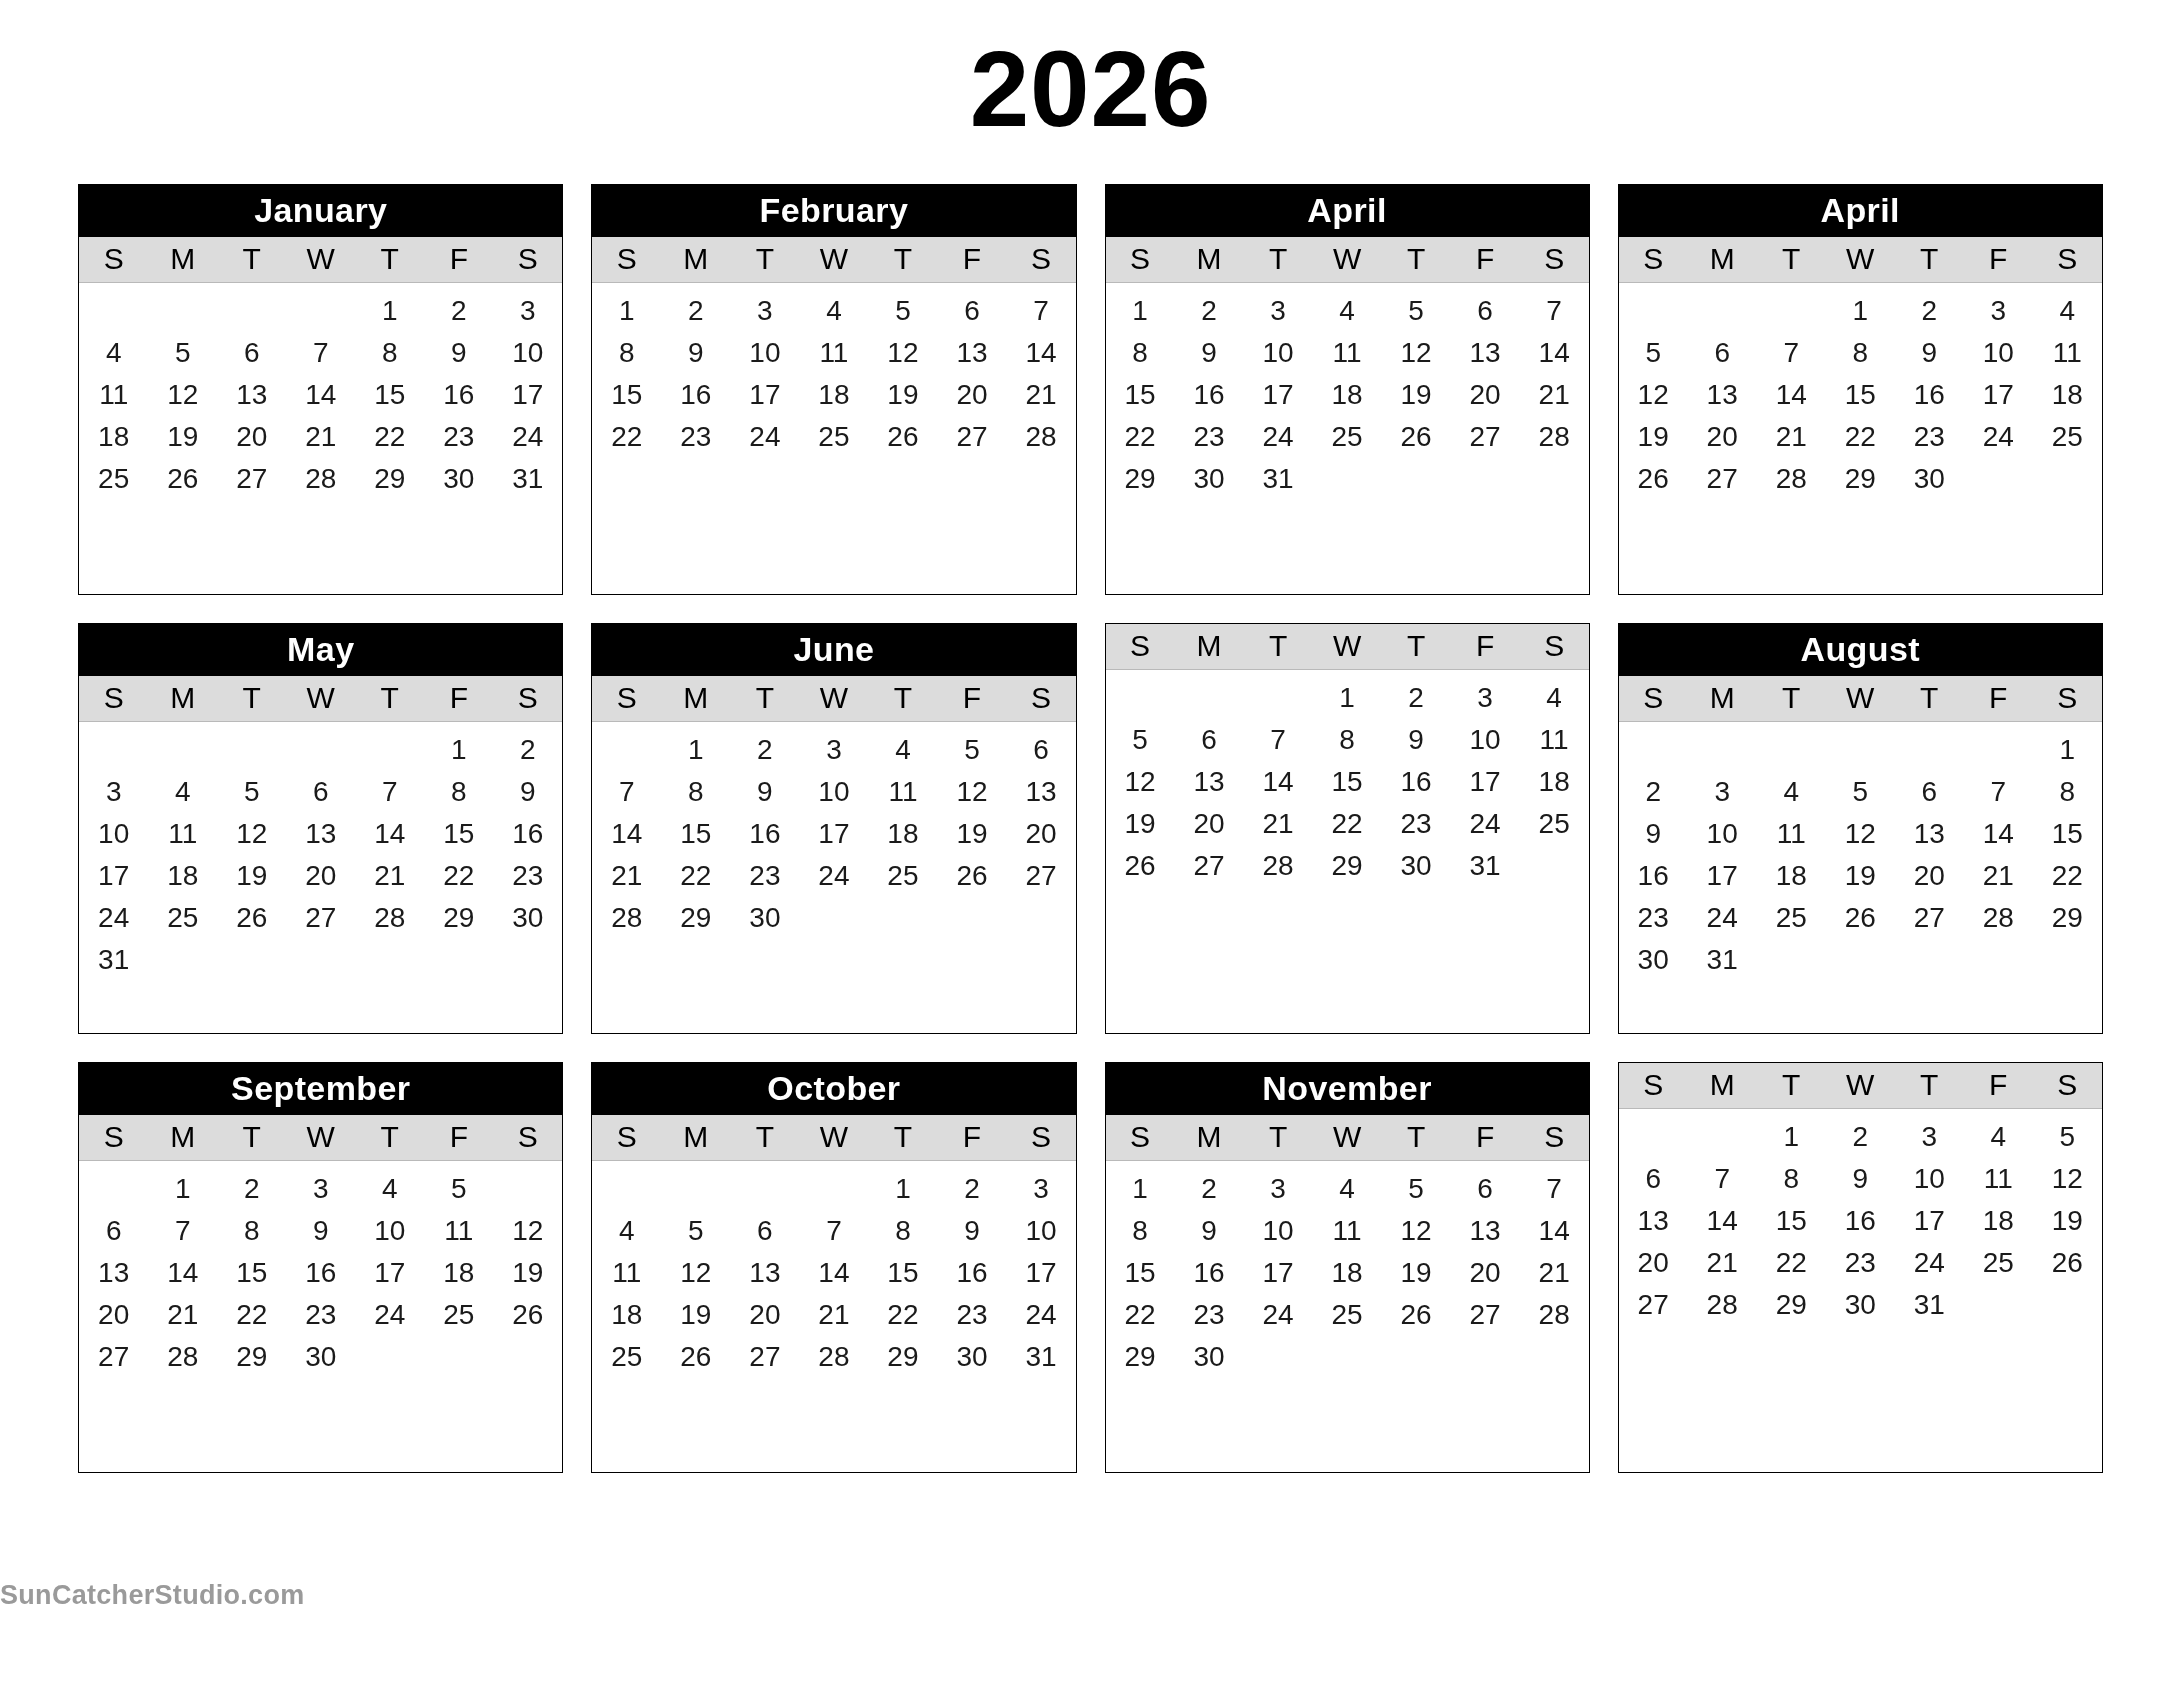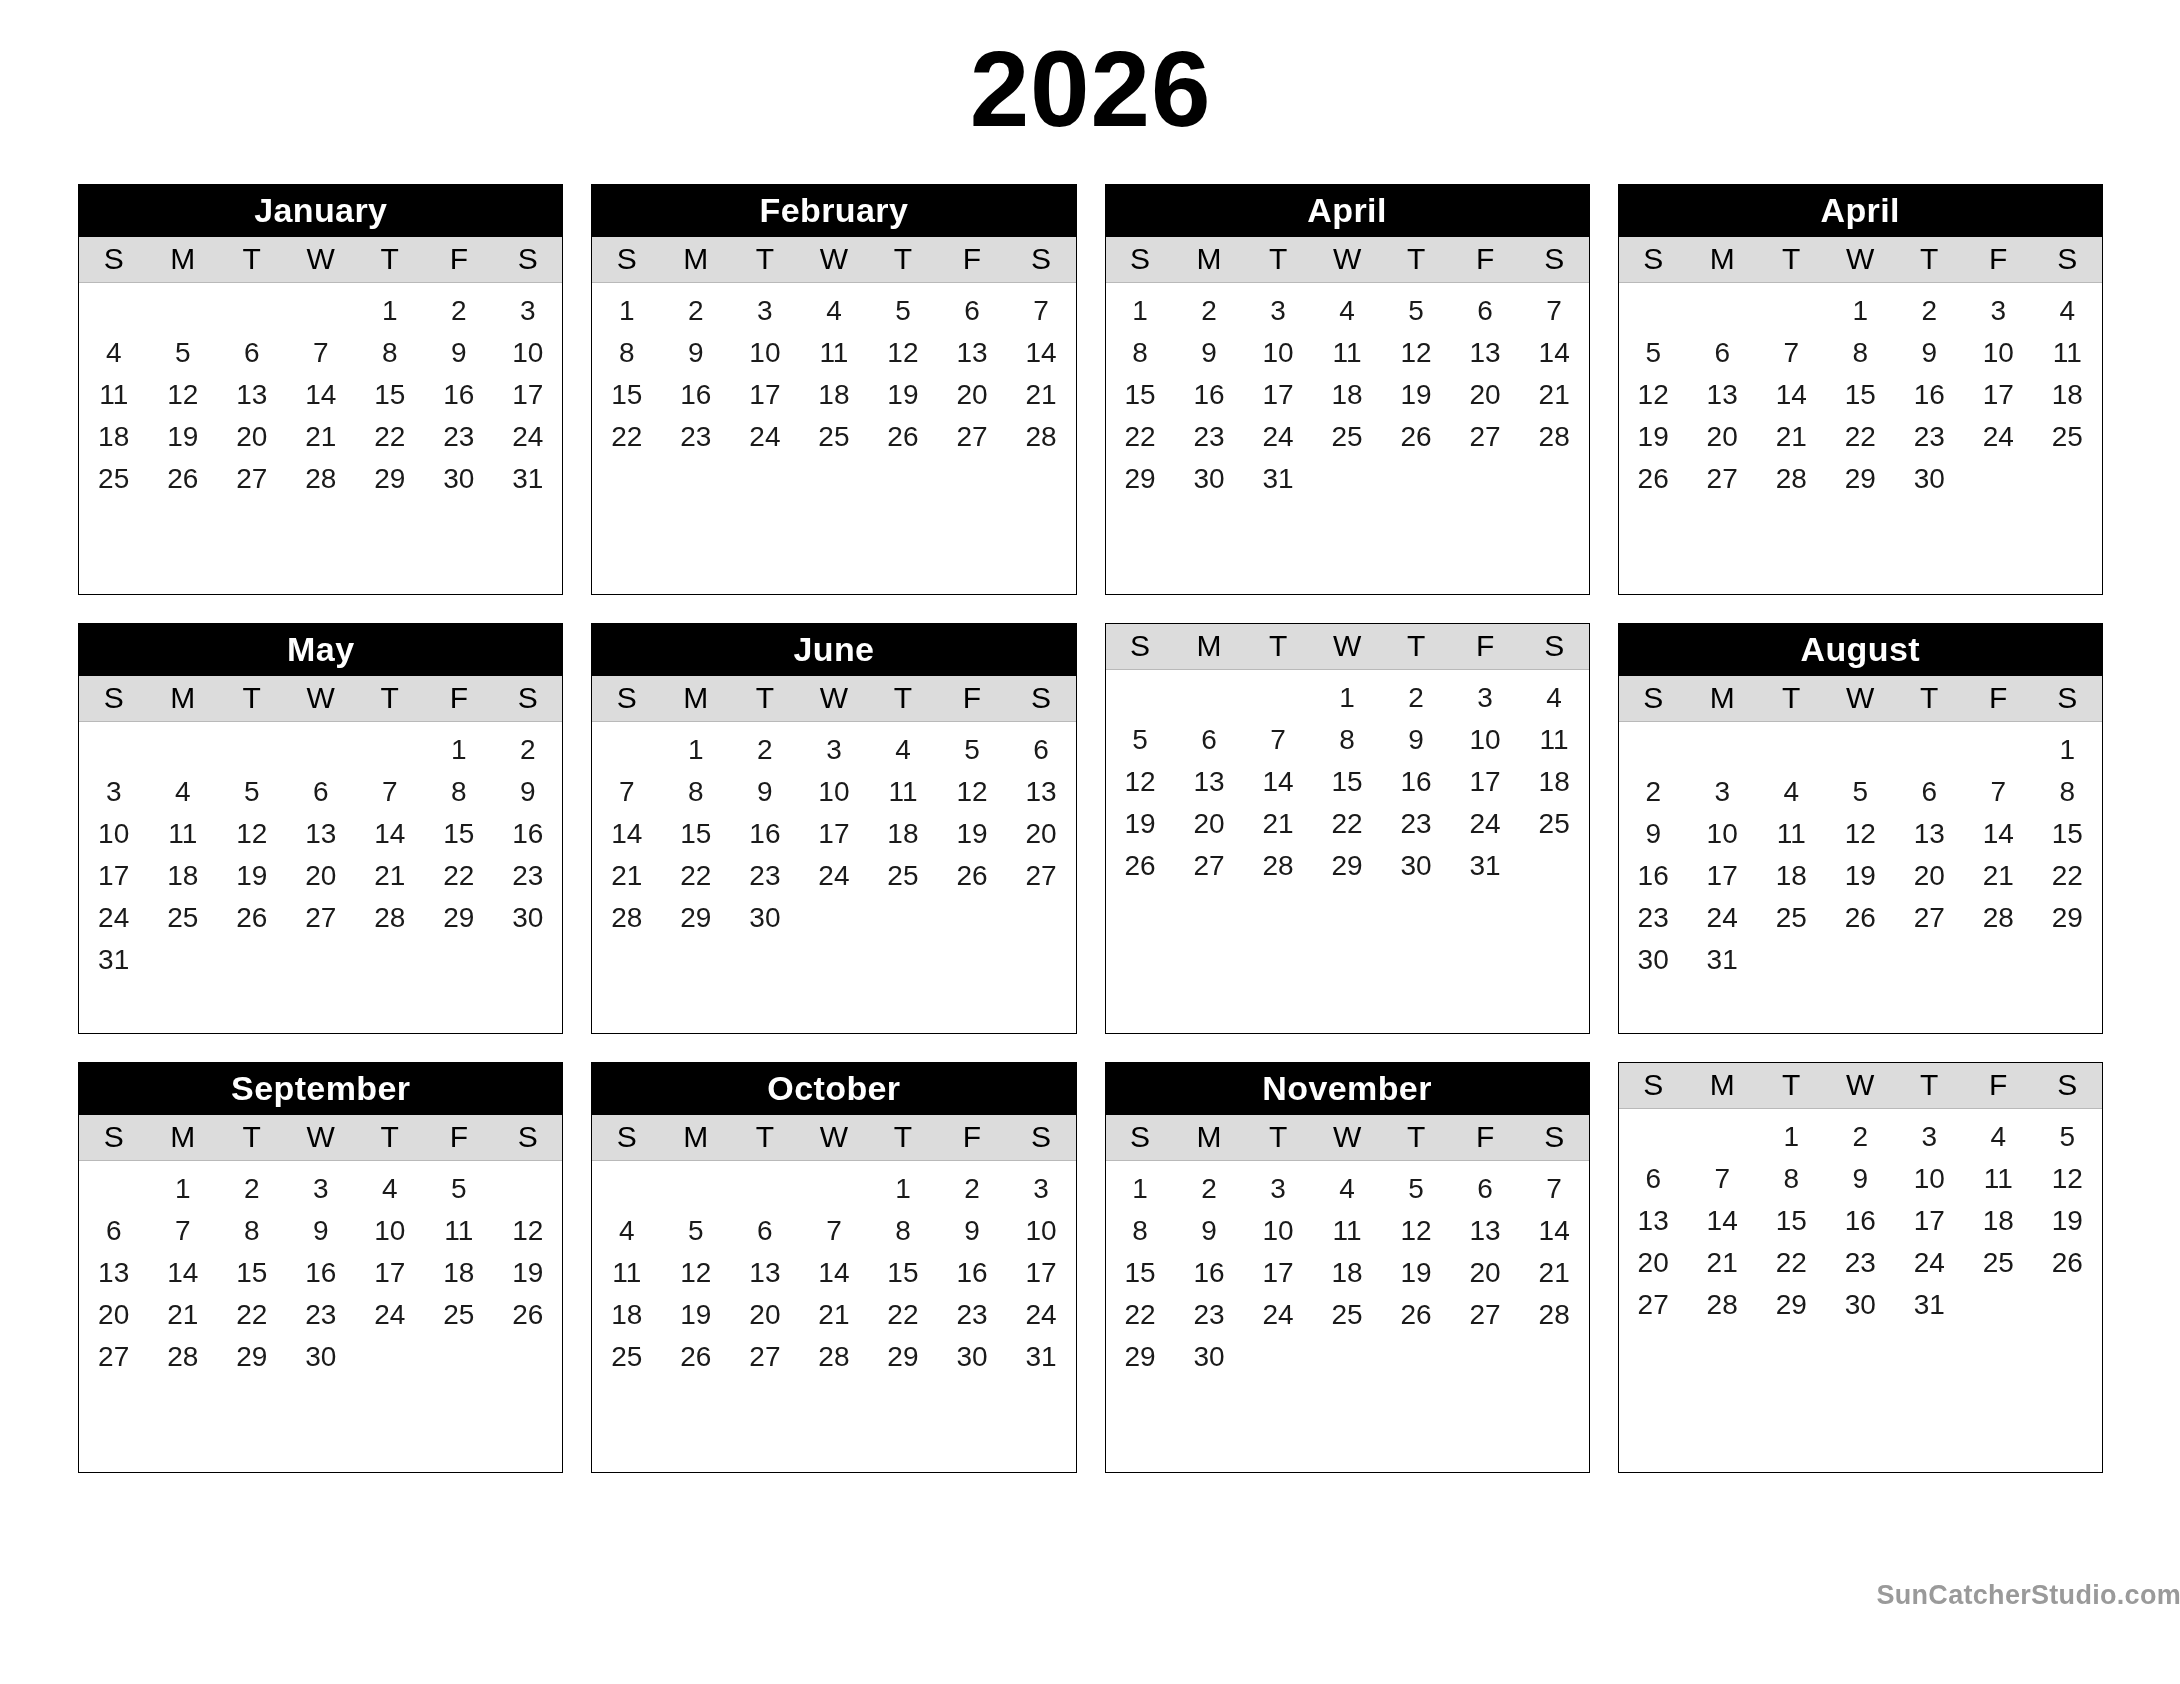--- a/index.html
+++ b/index.html
@@ -84,21 +84,21 @@
     color: #1a1a1a;
   }
   .day.empty {
     color: transparent;
   }
   .footer {
     position: absolute;
     left: 0;
     right: 0;
     bottom: 32px;
-    text-align: right;
+    text-align: left;
     font-size: 27px;
     color: #9a9a9a;
     letter-spacing: 0.3px;
     font-weight: bold;
   }
 </style>
 </head>
 <body>
 
 <div class="page">

